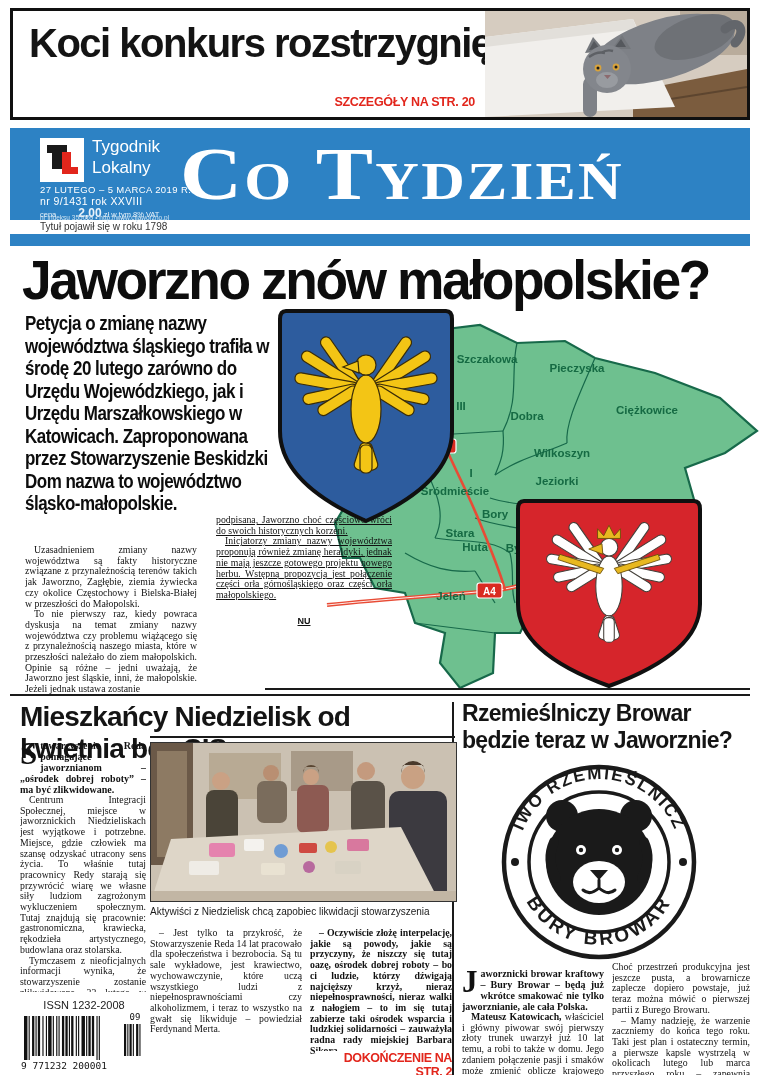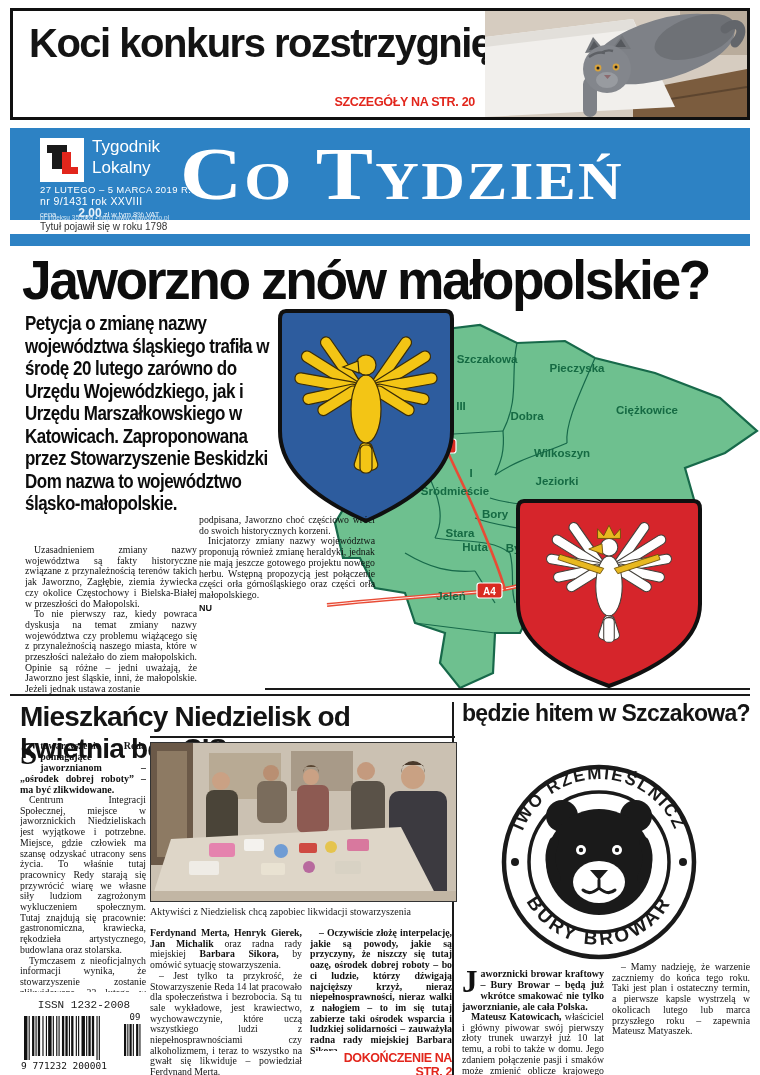--- a/index.html
+++ b/index.html
@@ -37,49 +37,49 @@
 
   
   .main-headline{left:22px;top:248px;width:736px;font-family:"Liberation Sans",sans-serif;
         font-weight:bold;font-size:55px;letter-spacing:-2.5px;color:#0d0d0d;white-space:nowrap;
         transform:scaleX(0.97);transform-origin:left top;}
   .lead-par{left:25px;top:312px;width:306px;font-family:"Liberation Sans",sans-serif;font-weight:bold;
         font-size:20px;line-height:22.5px;letter-spacing:-0.6px;color:#0d0d0d;
         transform:scaleX(0.85);transform-origin:left top;}
   .figure{left:265px;top:303px;width:495px;height:390px;}
   .colA{left:25px;top:545px;width:172px;height:160px;overflow:hidden;}
-  .colB{left:199px;top:515px;width:176px;height:176px;overflow:hidden;}
+  .colB{left:216px;top:515px;width:176px;height:176px;overflow:hidden;text-decoration:underline;}
   .serif-body{font-size:9.8px;line-height:10.7px;text-align:justify;}
   .para{text-indent:9px;margin:0;}
   .noindent{text-indent:0;margin:0;}
-  .byline{text-align:left;font-family:"Liberation Sans",sans-serif;font-weight:bold;font-size:9px;margin-top:2px;}
+  .byline{text-align:center;font-family:"Liberation Sans",sans-serif;font-weight:bold;font-size:9px;margin-top:15px;}
 
   
   .rule-map{left:265px;top:688px;width:485px;height:1.5px;background:#1a1a1a;}
   .rule-main{left:10px;top:694px;width:740px;height:1.5px;background:#1a1a1a;}
   .vert-divider{left:452px;top:702px;width:1.5px;height:373px;background:#1a1a1a;}
 
   
   .cis-headline{left:20px;top:701px;width:430px;font-family:"Liberation Sans",sans-serif;
         font-weight:bold;font-size:28px;letter-spacing:-0.8px;color:#141414;}
   .cis-col1{left:20px;top:740px;width:126px;height:252px;overflow:hidden;}
   .intro-bold{font-weight:bold;font-size:10px;line-height:11px;text-align:justify;}
   .dropcap{float:left;font-family:"Liberation Serif",serif;font-weight:bold;font-size:31px;
         line-height:26px;padding:1px 3px 0 0;}
   .cis-photo-rule{left:150px;top:736px;width:305px;height:2px;background:#1a1a1a;}
   .cis-photo{left:150px;top:742px;width:305px;height:158px;border:1px solid #333;}
-  .cis-caption{left:150px;top:906px;width:305px;font-family:Liberation Serif, serif;
+  .cis-caption{left:150px;top:906px;width:305px;font-family:Liberation Sans, sans-serif;
         font-size:10px;color:#1a1a1a;}
   .cis-col2{left:150px;top:928px;width:152px;height:147px;overflow:hidden;}
   .cis-col3{left:310px;top:928px;width:142px;height:147px;overflow:hidden;font-weight:bold;}
   .continuation{left:316px;top:1051px;width:136px;text-align:right;font-family:"Liberation Sans",sans-serif;
         font-weight:bold;font-size:12.5px;letter-spacing:-0.4px;color:#e2261c;background:#fff;}
 
   
-  .issn{left:28px;top:999px;width:112px;text-align:center;font-family:Liberation Mono, monospace;
+  .issn{left:28px;top:999px;width:112px;text-align:center;font-family:Liberation Sans, sans-serif;
         font-size:11px;color:#1a1a1a;}
   .barcode{left:20px;top:1012px;width:140px;height:62px;}
 
   
   .brw-headline{left:462px;top:700px;width:292px;font-family:"Liberation Sans",sans-serif;
         font-weight:bold;font-size:23px;line-height:26.5px;letter-spacing:-0.7px;color:#141414;}
   .brw-logo{left:494px;top:762px;width:210px;height:204px;}
   .brw-col1{left:462px;top:968px;width:142px;height:107px;overflow:hidden;}
   .brw-col2{left:612px;top:962px;width:138px;height:113px;overflow:hidden;}
 </style>
@@ -319,21 +319,20 @@
       <rect x="38" y="118" width="30" height="14" rx="2" fill="#efece6"></rect>
       <rect x="110" y="120" width="24" height="12" rx="2" fill="#e9e2d2"></rect>
       <circle cx="158" cy="124" r="6" fill="#b86a9e"></circle>
       <rect x="184" y="118" width="26" height="13" rx="2" fill="#d8d2c4"></rect>
     </g>
     <rect x="0" y="148" width="305" height="10" fill="#c2b6a4"></rect>
   </svg>
   <div class="abs cis-caption">Aktywiści z Niedzielisk chcą zapobiec likwidacji stowarzyszenia</div>
 
   <div class="abs cis-col2 serif-body">
-    <p class="noindent"><span style="font-weight: bold;">Ferdynand Merta, Henryk Gierek, Jan Michalik</span><span> oraz radna rady miejskiej </span><span style="font-weight: bold;">Barbara Sikora,</span><span> by omówić sytuację stowarzyszenia.</span></p>
     <p class="para">– Jest tylko ta przykrość, że Stowarzyszenie Reda 14 lat pracowało dla społeczeństwa i bezrobocia. Są tu sale wykładowe, jest krawiectwo, wychowawczynie, które uczą wszystkiego ludzi z niepełnosprawnościami czy alkoholizmem, i teraz to wszystko na gwałt się likwiduje – powiedział Ferdynand Merta.</p>
   </div>
   <div class="abs cis-col3 serif-body">
     <p class="para">– Oczywiście złożę interpelację, jakie są powody, jakie są przyczyny, że niszczy się tutaj oazę, ośrodek dobrej roboty – bo ci ludzie, którzy dźwigają najcięższy krzyż, nieraz niepełnosprawności, nieraz walki z nałogiem – to im się tutaj zabierze taki ośrodek wsparcia i ludzkiej solidarności – zauważyła radna rady miejskiej Barbara Sikora.</p>
   </div>
   <div class="abs continuation">DOKOŃCZENIE NA STR. 2</div>
 
   <div class="abs issn">ISSN 1232-2008</div>
   <svg class="abs barcode" viewBox="0 0 140 62">
     <g id="barcode-bars">
@@ -365,21 +364,22 @@
         <rect x="109.50" y="12" width="2.20" height="32" fill="#111"></rect>
         <rect x="112.80" y="12" width="1.10" height="32" fill="#111"></rect>
         <rect x="116.10" y="12" width="2.20" height="32" fill="#111"></rect>
         <rect x="119.40" y="12" width="1.10" height="32" fill="#111"></rect>
       </g>
     <text x="115" y="8" text-anchor="middle" font-family="DejaVu Sans Mono, monospace" font-size="9" fill="#111">09</text>
     <text x="44" y="57" text-anchor="middle" font-family="DejaVu Sans Mono, monospace" font-size="9.5" fill="#111">9 771232 200001</text>
   </svg>
 
   <div class="abs brw-headline">
-    <div>będzie hitem w Szczakowa?</div>
+    <div>Rzemieślniczy Browar</div>
+    <div>będzie teraz w Jaworznie?</div>
   </div>
 
   <svg class="abs brw-logo" viewBox="0 0 210 204">
     <circle cx="105" cy="100" r="95" fill="#fff" stroke="#1a1a1a" stroke-width="4.5"></circle>
     <circle cx="105" cy="100" r="70" fill="#fff" stroke="#1a1a1a" stroke-width="3.5"></circle>
     <circle cx="21" cy="100" r="4" fill="#1a1a1a"></circle>
     <circle cx="189" cy="100" r="4" fill="#1a1a1a"></circle>
     <defs>
       <path id="arcTop" d="M 27.5,72.3 A 82 82 0 0 1 182.5,72.3"></path>
       <path id="arcBottom" d="M 27.5,127.7 A 82 82 0 0 0 182.5,127.7"></path>
@@ -403,16 +403,17 @@
       <path d="M96,108 L114,108 L105,118 Z" fill="#1a1a1a"></path>
       <path d="M105,118 v8 M105,126 q-9,8 -16,2 M105,126 q9,8 16,2" stroke="#1a1a1a" stroke-width="3" fill="none" stroke-linecap="round"></path>
     </g>
   </svg>
 
   <div class="abs brw-col1 serif-body">
     <p class="noindent intro-bold"><span class="dropcap">J</span><span>aworznicki browar kraftowy – Bury Browar – będą już wkrótce smakować nie tylko jaworznianie, ale cała Polska.</span></p>
     <p class="para"><span style="font-weight: bold;">Mateusz Katowicach,</span><span> właściciel i główny piwowar swój pierwszy złoty trunek uwarzył już 10 lat temu, a robi to także w domu. Jego zdaniem połączenie pasji i smaków może zmienić oblicze krajowego browarnictwa.</span></p>
   </div>
   <div class="abs brw-col2 serif-body">
+    <p class="noindent">Choć przestrzeń produkcyjna jest jeszcze pusta, a browarnicze zaplecze dopiero powstaje, już teraz można mówić o pierwszej partii z Burego Browaru.</p>
     <p class="para">– Mamy nadzieję, że warzenie zaczniemy do końca tego roku. Taki jest plan i ostateczny termin, a pierwsze kapsle wystrzelą w okolicach lutego lub marca przyszłego roku – zapewnia Mateusz Matyaszek.</p>
   </div>
 
 </div>
 
 </body></html>

